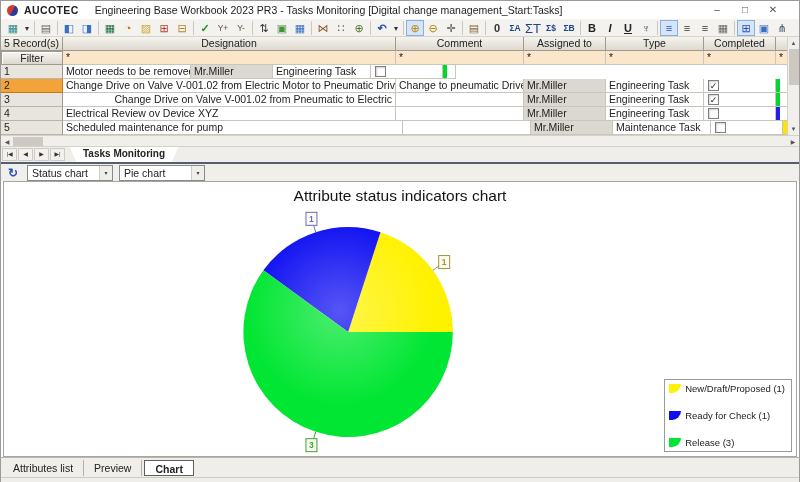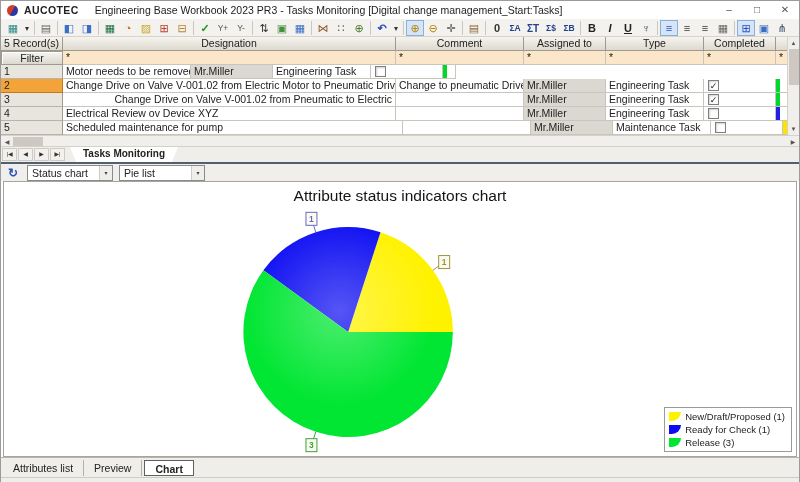--- a/index.html
+++ b/index.html
@@ -1,21 +1,21 @@
 <!DOCTYPE html>
 <html><head>
 <meta charset="utf-8">
 <style>
   *{margin:0;padding:0;box-sizing:border-box}
   html,body{width:800px;height:482px;overflow:hidden}
   body{font-family:"Liberation Sans",sans-serif;background:#fff;position:relative;font-size:11px;color:#222}
   #win{position:absolute;inset:0;border:1px solid #9b9b9b;background:#fff}
 
   
-  #titlebar{position:absolute;top:0;left:0;right:0;height:18px;background:#fff;display:flex;align-items:center;font-size:10.5px}
+  #titlebar{position:absolute;top:0;left:0;right:12px;height:18px;background:#fff;display:flex;align-items:center;font-size:10.5px}
   #logo{width:11px;height:11px;border-radius:50%;background:linear-gradient(120deg,#d63a2a 46%,#2b3a9e 54%);margin:0 6px;flex:none}
   #brand{font-weight:bold;letter-spacing:.4px;margin-right:16px}
   #apptitle{color:#222;margin-right:3px}
   #doctitle{color:#222}
   #tspacer{flex:1}
   .winbtn{width:28px;height:18px;text-align:center;line-height:17px;color:#555;font-size:10px;flex:none}
 
   
   #toolbar{position:absolute;top:18px;left:0;right:0;height:18px;background:#f4f2ef;border-bottom:1px solid #d7d3cb;display:flex;align-items:center;padding-left:3px}
   .ticon{width:18px;height:16px;line-height:15px;text-align:center;font-size:11px;flex:none;border:1px solid transparent}
@@ -57,21 +57,21 @@
   #chartbar{position:absolute;top:161px;left:0;right:0;height:19px;background:#f1efec;border-top:2px solid #51606f;display:flex;align-items:center;padding-left:4px}
   #refreshicon{width:16px;text-align:center;color:#2a52be;font-weight:bold;font-size:12px}
   .combo{height:16px;background:#fff;border:1px solid #8a8a8a;font-size:10.5px;display:flex;align-items:center;width:86px;margin-left:6px;padding-left:4px}
   .combo .cval{flex:1;white-space:nowrap;overflow:hidden}
   .combo .arrowbox{width:13px;height:14px;background:#f0eeea;border-left:1px solid #ccc;text-align:center;font-size:6px;line-height:14px;color:#444;flex:none}
 
   
   #chartpanel{position:absolute;top:180px;left:2px;width:794px;height:276px;background:#fff;border:1px solid #a9a59d}
   #charttitle{text-align:center;font-size:15.5px;color:#141414;margin-top:5px;position:relative;z-index:2}
   #piesvg{position:absolute;inset:0;width:100%;height:100%;z-index:1}
-  #legend{position:absolute;right:4px;bottom:4px;border:1px solid #9a9a9a;background:#fff;padding:3px 6px 3px 4px;display:flex;flex-direction:column;gap:2px;z-index:3}
+  #legend{position:absolute;right:4px;bottom:4px;border:1px solid #9a9a9a;background:#fff;padding:3px 6px 3px 4px;display:flex;flex-direction:column;gap:16px;z-index:3}
   .litem{display:flex;align-items:center;font-size:9.5px;color:#222;height:11px}
   .lsw{width:12px;height:9px;margin-right:4px;border-radius:0 0 9px 0;flex:none}
 
   
   #bottomtabs{position:absolute;top:456px;left:0;right:0;height:20px;background:#f0eeea;border-top:1px solid #b9b5ad;display:flex;align-items:flex-start;padding:2px 0 0 2px}
   .btab{padding:1px 10px 0;font-size:10.5px;color:#222;border-right:1px solid #b4b0a8;line-height:14px;height:16px}
   .btab.active{background:#fff;border:1px solid #5f5f5f;font-weight:bold;margin-left:2px}
   #statusbar{position:absolute;top:476px;left:0;right:0;height:6px;background:#f0eeea;border-top:1px solid #cfcbc3}
 </style>
 </head>
@@ -121,21 +121,21 @@
       <span class="ticon narrow" style="color: rgb(51, 51, 51);">▾</span>
       <span class="tsep"></span>
       <span class="ticon hl" style="color: rgb(181, 137, 10);">⊕</span>
       <span class="ticon" style="color: rgb(181, 137, 10);">⊖</span>
       <span class="ticon" style="color: rgb(85, 85, 85);">✛</span>
       <span class="tsep"></span>
       <span class="ticon" style="color: rgb(138, 106, 58);">▤</span>
       <span class="tsep"></span>
       <span class="ticon" style="color: rgb(51, 51, 51); font-weight: bold;">0</span>
       <span class="ticon" style="color: rgb(32, 69, 140); font-size: 8.5px; font-weight: bold;">ΣA</span>
-      <span class="ticon" style="color: rgb(32, 69, 140); font-size: 10px; font-weight: bold;">ΣT</span>
+      <span class="ticon" style="color: rgb(32, 69, 140); font-size: 13px; font-weight: normal;">ΣT</span>
       <span class="ticon" style="color: rgb(32, 69, 140); font-size: 8.5px; font-weight: bold;">Σ$</span>
       <span class="ticon" style="color: rgb(32, 69, 140); font-size: 8.5px; font-weight: bold;">ΣB</span>
       <span class="tsep"></span>
       <span class="ticon" style="color: rgb(34, 34, 34); font-weight: bold;">B</span>
       <span class="ticon" style="color: rgb(34, 34, 34); font-weight: bold; font-style: italic;">I</span>
       <span class="ticon" style="color: rgb(34, 34, 34); font-weight: bold; text-decoration: underline;">U</span>
       <span class="ticon" style="color: rgb(51, 80, 110);">♆</span>
       <span class="tsep"></span>
       <span class="ticon hl" style="color: rgb(42, 82, 190); font-weight: bold;">≡</span>
       <span class="ticon" style="color: rgb(51, 51, 51);">≡</span>
@@ -252,21 +252,21 @@
     <span id="sheettab">Tasks Monitoring</span>
   </div>
 
   <div id="chartbar">
     <span id="refreshicon">↻</span>
     <span class="combo">
       <span class="cval">Status chart</span>
       <span class="arrowbox">▾</span>
     </span>
     <span class="combo">
-      <span class="cval">Pie list</span>
+      <span class="cval">Pie chart</span>
       <span class="arrowbox">▾</span>
     </span>
   </div>
 
   <div id="chartpanel">
     <div id="charttitle">Attribute status indicators chart</div>
     <svg id="piesvg" viewBox="0 0 794 274" preserveAspectRatio="none">
         <defs>
           <radialGradient id="sheen" cx="46%" cy="40%" r="65%">
             <stop offset="0%" stop-color="#ffffff" stop-opacity="0.30"></stop>

